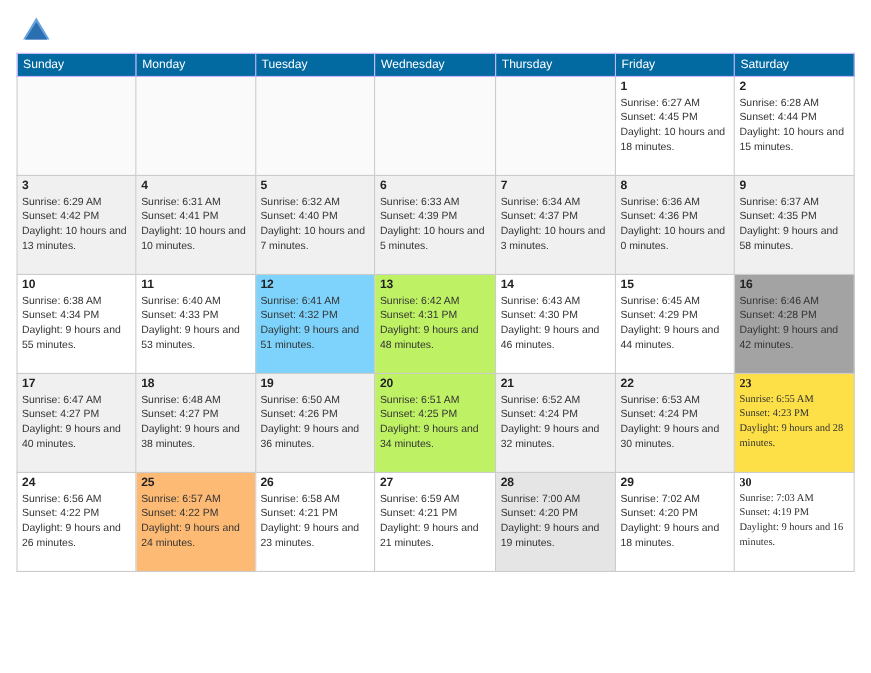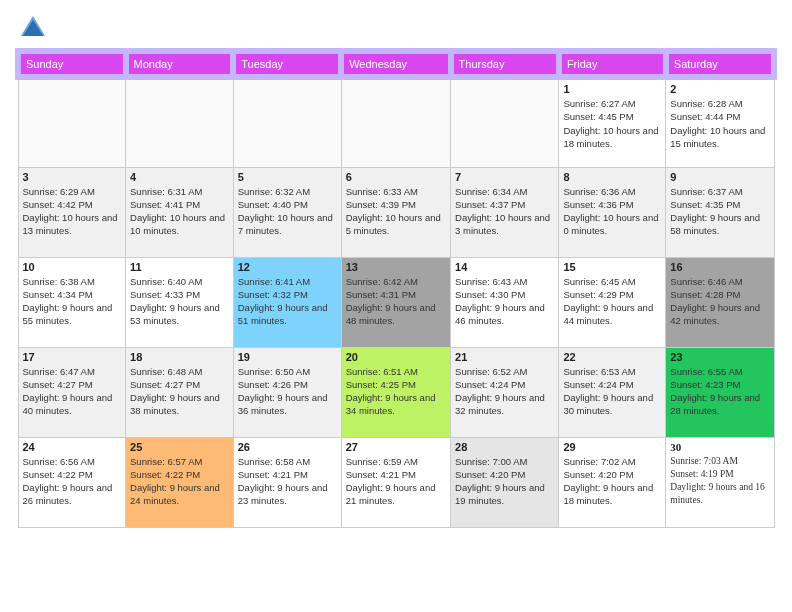--- a/index.html
+++ b/index.html
@@ -42,27 +42,27 @@
     .location-title {
       font-size: 14px;
       color: #555;
     }
     .calendar {
       width: 100%;
       border-collapse: collapse;
       font-size: 10px;
     }
     .calendar th {
-      background-color: #d946ef;
+      background-color: #0369a1;
       color: white;
       text-align: left;
       padding: 4px 5px;
       font-size: 11px;
       font-weight: normal;
-      border: 6px solid #c4b5fd;
+      border: 1px solid #c4b5fd;
     }
     .calendar td {
       border: 1px solid #ccc;
       vertical-align: top;
       padding: 3px 4px;
       width: 113px;
       height: 90px;
       background: #fff;
     }
     .calendar td.empty {
@@ -176,21 +176,21 @@
             <div class="day-info">Sunrise: 6:38 AM<br>Sunset: 4:34 PM<br>Daylight: 9 hours and 55 minutes.</div>
           </td>
           <td style="background: rgb(255, 255, 255);">
             <span class="day-num">11</span>
             <div class="day-info">Sunrise: 6:40 AM<br>Sunset: 4:33 PM<br>Daylight: 9 hours and 53 minutes.</div>
           </td>
           <td style="background: #7dd3fc;">
             <span class="day-num">12</span>
             <div class="day-info">Sunrise: 6:41 AM<br>Sunset: 4:32 PM<br>Daylight: 9 hours and 51 minutes.</div>
           </td>
-          <td style="background: #a3a3a3; margin-top: 32px;">
+          <td style="background: #bef264; margin-top: 32px;">
             <span class="day-num">13</span>
             <div class="day-info">Sunrise: 6:42 AM<br>Sunset: 4:31 PM<br>Daylight: 9 hours and 48 minutes.</div>
           </td>
           <td style="background: rgb(255, 255, 255);">
             <span class="day-num">14</span>
             <div class="day-info">Sunrise: 6:43 AM<br>Sunset: 4:30 PM<br>Daylight: 9 hours and 46 minutes.</div>
           </td>
           <td style="background: rgb(255, 255, 255);">
             <span class="day-num">15</span>
             <div class="day-info">Sunrise: 6:45 AM<br>Sunset: 4:29 PM<br>Daylight: 9 hours and 44 minutes.</div>
@@ -218,21 +218,21 @@
             <div class="day-info">Sunrise: 6:51 AM<br>Sunset: 4:25 PM<br>Daylight: 9 hours and 34 minutes.</div>
           </td>
           <td style="background: rgb(240, 240, 240);">
             <span class="day-num">21</span>
             <div class="day-info">Sunrise: 6:52 AM<br>Sunset: 4:24 PM<br>Daylight: 9 hours and 32 minutes.</div>
           </td>
           <td style="background: rgb(240, 240, 240);">
             <span class="day-num">22</span>
             <div class="day-info">Sunrise: 6:53 AM<br>Sunset: 4:24 PM<br>Daylight: 9 hours and 30 minutes.</div>
           </td>
-          <td style="background: #22c55e;">
+          <td style="background: #fde047; font-family: Liberation Serif, serif;">
             <span class="day-num">23</span>
             <div class="day-info">Sunrise: 6:55 AM<br>Sunset: 4:23 PM<br>Daylight: 9 hours and 28 minutes.</div>
           </td>
         </tr>
         <tr>
           <td style="background: rgb(255, 255, 255);">
             <span class="day-num">24</span>
             <div class="day-info">Sunrise: 6:56 AM<br>Sunset: 4:22 PM<br>Daylight: 9 hours and 26 minutes.</div>
           </td>
           <td style="background: #fdba74;">

